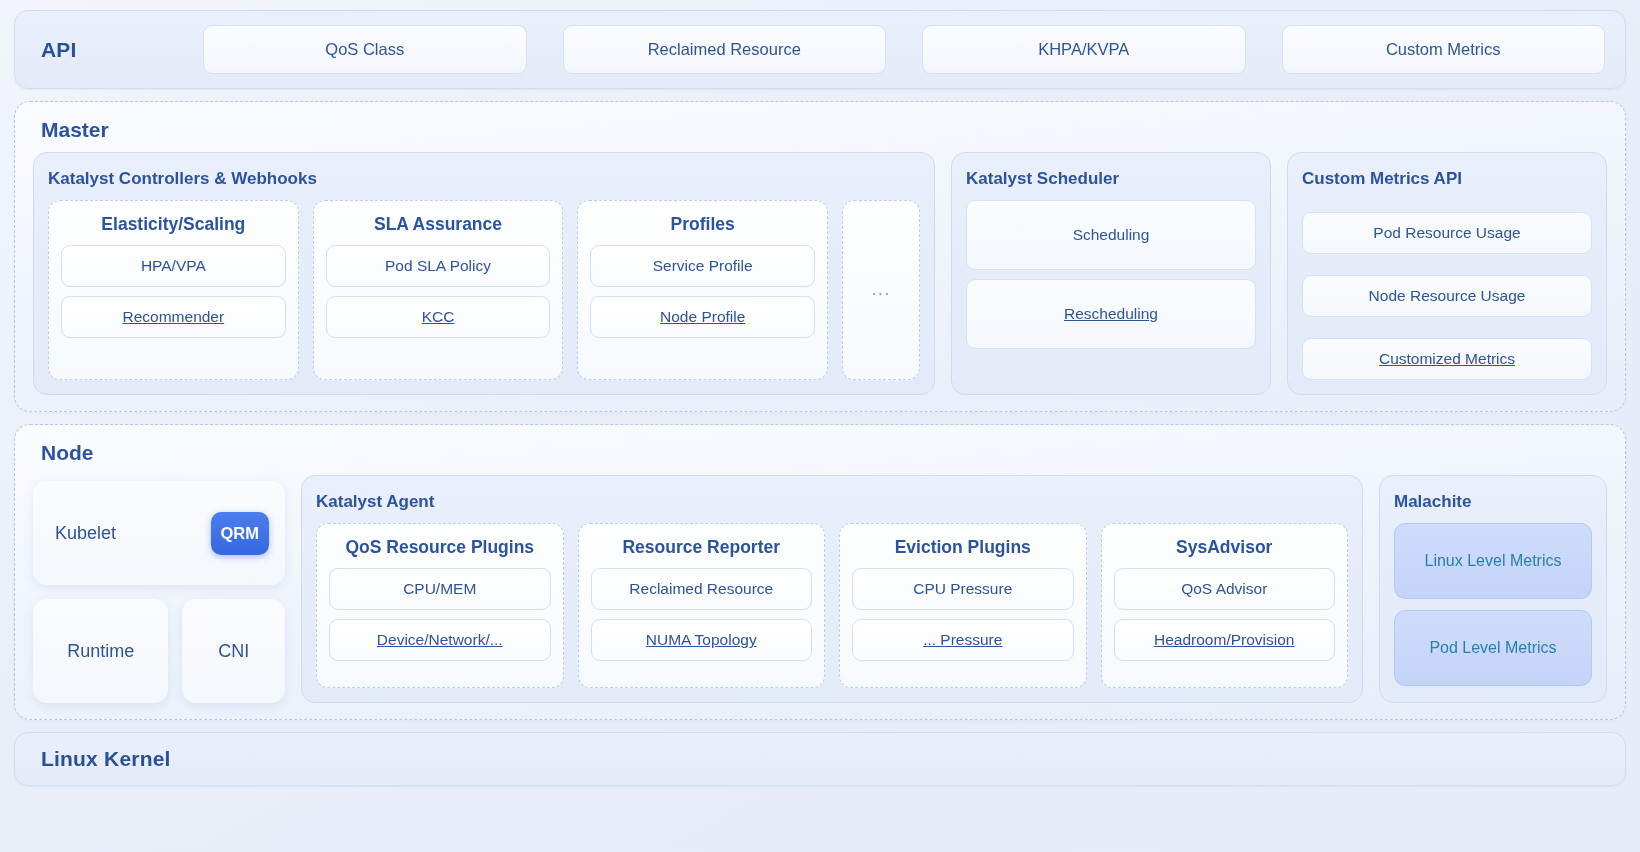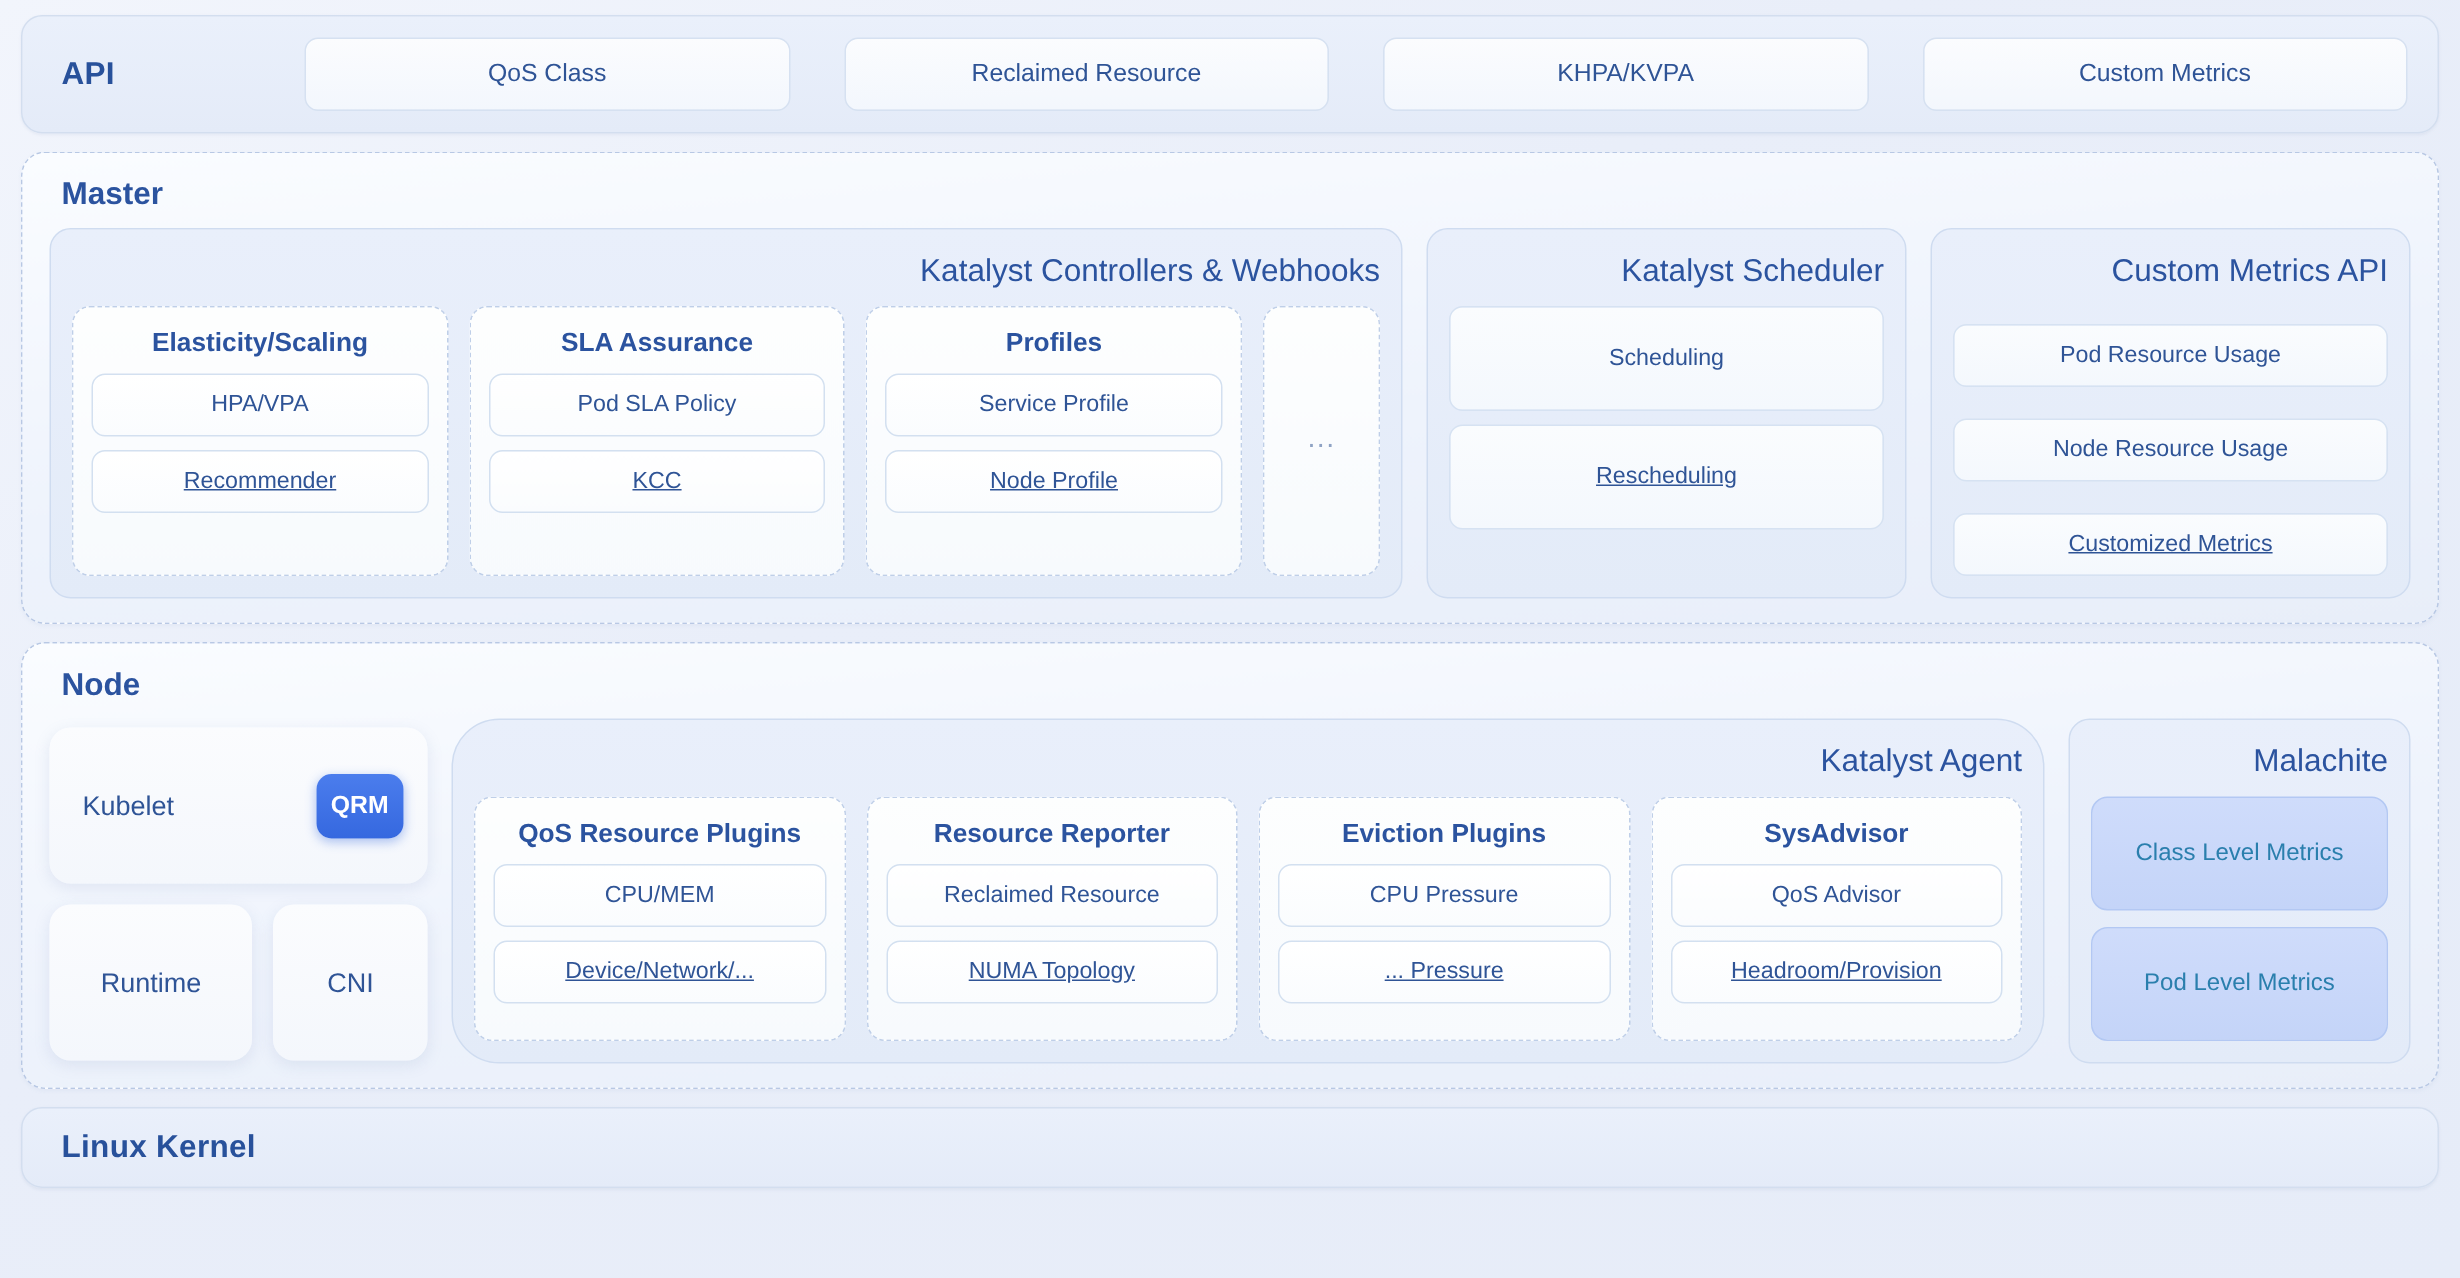--- a/index.html
+++ b/index.html
@@ -84,23 +84,23 @@
   .card {
     background: linear-gradient(180deg,#e9effb 0%, #e3ebf8 100%);
     border: 1px solid #cfdcf0;
     border-radius: 14px;
     padding: 12px 14px 14px 14px;
     display: flex;
     flex-direction: column;
   }
   .card-title {
     color: #2b539f;
-    font-weight: normal;
-    font-size: 21px;
-    text-align: right;
+    font-weight: bold;
+    font-size: 17px;
+    text-align: left;
     padding: 4px 0 11px 0;
   }
   .card-cols {
     display: flex;
     gap: 14px;
     flex: 1;
   }
 
   
   .sub {
@@ -185,21 +185,21 @@
     font-size: 16.5px;
     border-radius: 10px;
     padding: 12px 10px;
     box-shadow: 0 2px 7px rgba(53,104,223,.40);
     font-weight: bold;
   }
   .node-left .row2 { display: flex; gap: 14px; height: 104px; }
   .row2 .soft { flex: 1; }
   .row2 .soft.runtime { flex: 1.32; }
 
-  .agent-card { flex: 1 1 auto; border-radius: 32px; }
+  .agent-card { flex: 1 1 auto; }
   .malachite-card { flex: 0 0 228px; }
 
   .m-item {
     background: linear-gradient(180deg,#cfdcfb 0%, #c4d4f8 100%);
     border: 1px solid #b3c8f3;
     border-radius: 11px;
     color: #2a7fad;
     font-size: 16px;
     text-align: center;
     padding: 28px 4px;
@@ -312,21 +312,21 @@
           <div class="sub-title">SysAdvisor</div>
           <div class="item">QoS Advisor</div>
           <div class="item">Headroom/Provision</div>
         </div>
 
       </div>
     </div>
 
     <div class="card malachite-card">
       <div class="card-title">Malachite</div>
-      <div class="m-item">Class Level Metrics</div>
+      <div class="m-item">Linux Level Metrics</div>
       <div class="m-item">Pod Level Metrics</div>
     </div>
 
   </div>
 </div>
 
 <div class="band kernel-band">
   <div class="band-title">Linux Kernel</div>
 </div>
 

